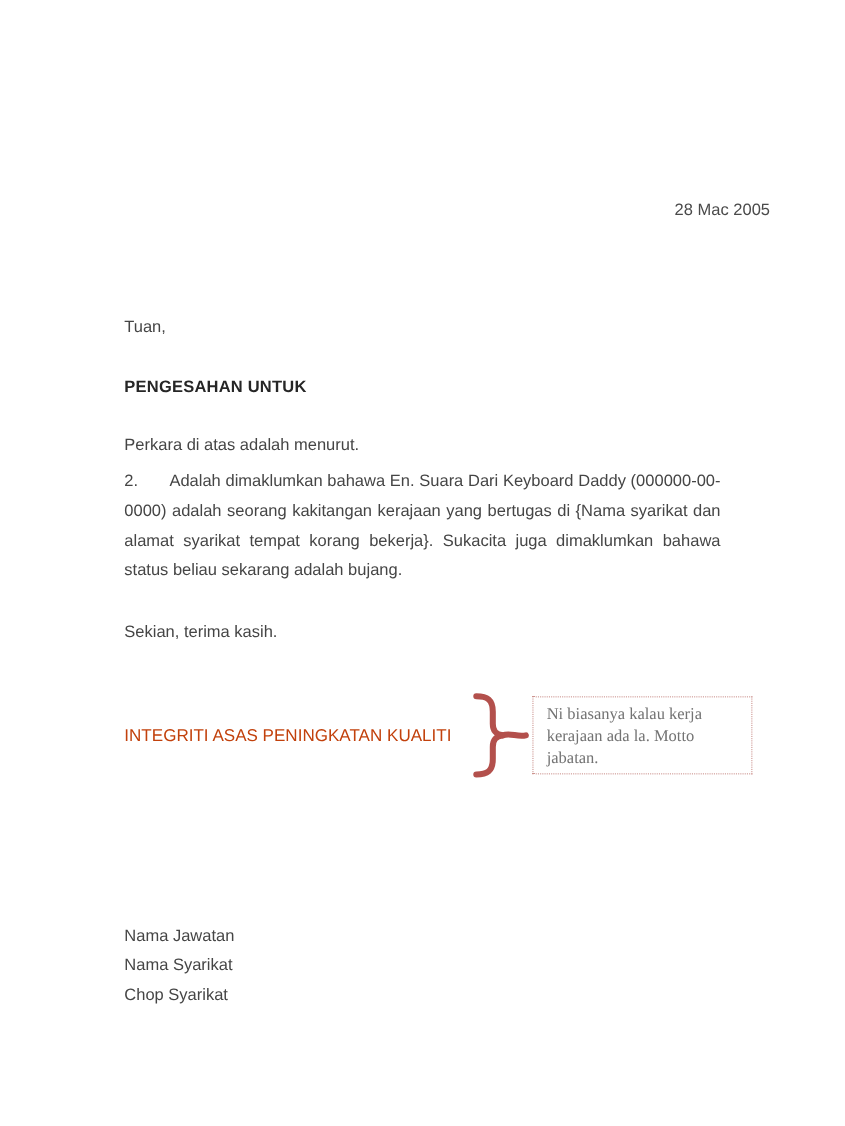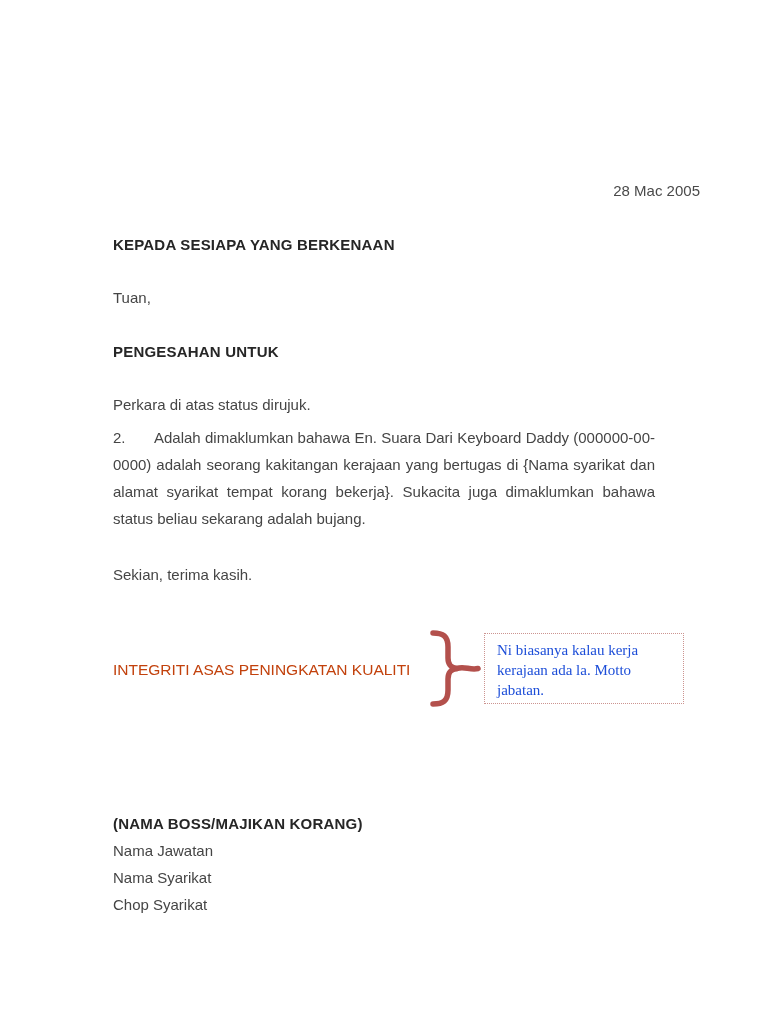--- a/index.html
+++ b/index.html
@@ -95,43 +95,41 @@
     color: #17171f;
   }
 </style>
 </head>
 <body>
 
 <div class="page">
 
   <div class="abs date">28 Mac 2005</div>
 
-  <div class="abs heading-bold recipient-heading">KEPADA SESIAPA YANG BERKENAAN</div>
 
   <div class="abs plain salutation">Tuan,</div>
 
   <div class="abs heading-bold subject">PENGESAHAN UNTUK</div>
 
-  <div class="abs plain reference-line">Perkara di atas status dirujuk.</div>
+  <div class="abs plain reference-line">Perkara di atas adalah menurut.</div>
 
   <p class="abs body-paragraph"><span class="para-number">2.</span><span>Adalah dimaklumkan bahawa En. Suara Dari Keyboard Daddy (000000-00-0000) adalah seorang kakitangan kerajaan yang bertugas di {Nama syarikat dan alamat syarikat tempat korang bekerja}. Sukacita juga dimaklumkan bahawa status beliau sekarang adalah bujang.</span></p>
 
   <div class="abs plain closing">Sekian, terima kasih.</div>
 
 
   <div class="abs plain motto-secondary">INTEGRITI ASAS PENINGKATAN KUALITI</div>
 
   <svg class="abs brace-svg" viewBox="0 0 66 82" style="--brace: #b3504c;">
     <path class="brace-path" d="M12 6 C 22 6, 27 9, 27 20 L 27 31 C 27 38, 30 40.5, 36 41.5 C 30 42.5, 27 45, 27 52 L 27 63 C 27 74, 22 77, 12 77"></path>
     <path class="brace-path" d="M36 41.5 C 43 38.5, 49 43.5, 57 41.5"></path>
   </svg>
 
-  <div class="abs note-box" style="border-color: rgb(204, 148, 144); color: #1d4ed8;">
+  <div class="abs note-box" style="border-color: rgb(204, 148, 144); color: #737373;">
     <span>Ni biasanya kalau kerja kerajaan ada la. Motto jabatan.</span>
   </div>
 
 
-  <div class="abs heading-bold signature-name">(NAMA BOSS/MAJIKAN KORANG)</div>
   <div class="abs plain signature-title">Nama Jawatan</div>
   <div class="abs plain signature-company">Nama Syarikat</div>
   <div class="abs plain signature-stamp">Chop Syarikat</div>
 
 </div>
 
 </body></html>

